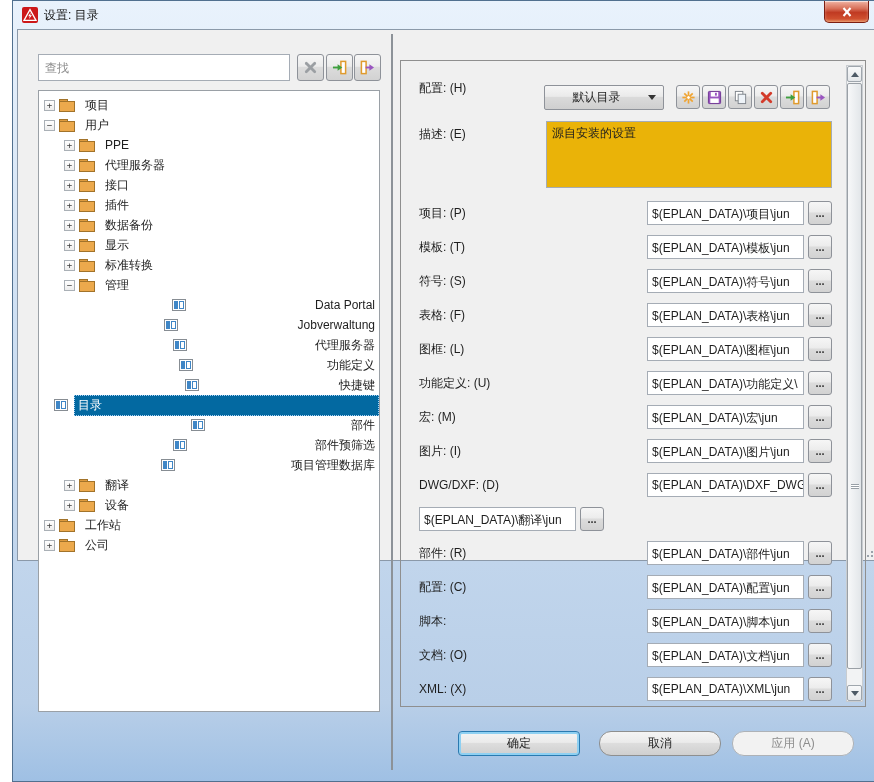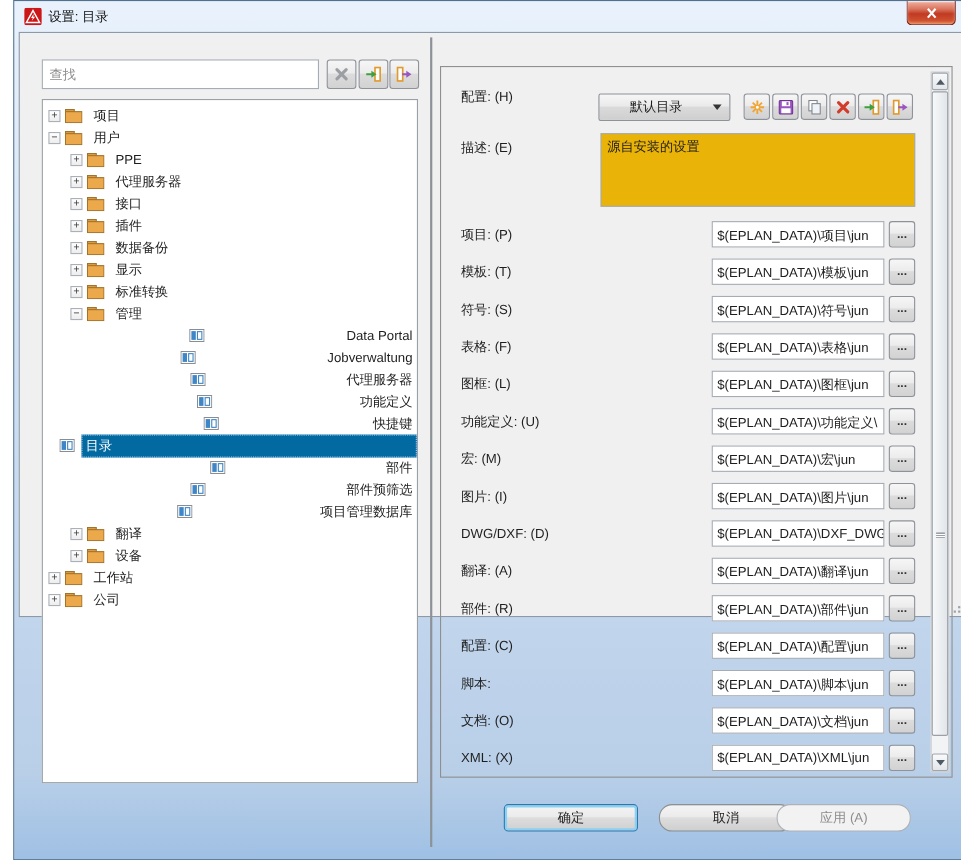--- a/index.html
+++ b/index.html
@@ -71,21 +71,21 @@
   .sb-thumb{position:absolute;left:0;top:17px;width:15px;height:586px;border:1px solid #9aa0a6;border-radius:2px;box-sizing:border-box;
     background:linear-gradient(90deg,#f7f8f9,#e2e6e9);cursor:grab;}
   .sb-grip{position:absolute;left:3px;top:400px;width:8px;height:5px;
     background:repeating-linear-gradient(to bottom,#98a0a7 0 1px,#ffffff 1px 2px);}
   
   .btn{height:25px;box-sizing:border-box;border:1px solid #8e8f8f;border-radius:12px;text-align:center;
     font:12px/22px "Liberation Sans",sans-serif;color:#1e1e1e;cursor:pointer;
     background:linear-gradient(#f4f4f4,#ebebeb 45%,#dddddd 50%,#cfcfcf);}
   .btn-ok{left:440px;top:701px;width:122px;border:1px solid #2a7ab0;box-shadow:inset 0 0 0 2px #8ed0f2;border-radius:4px;}
   .btn-cancel{left:581px;top:701px;width:122px;}
-  .btn-apply{left:688px;top:701px;width:122px;color:#8d8d8d;border:1px solid #aeb2b7;background:#f2f2f2;cursor:default;}
+  .btn-apply{left:714px;top:701px;width:122px;color:#8d8d8d;border:1px solid #aeb2b7;background:#f2f2f2;cursor:default;}
   .resize-grip{right:3px;bottom:3px;width:10px;height:10px;}
   .resize-grip i{position:absolute;width:2px;height:2px;background:#9aa2aa;}
   .resize-grip i:nth-child(1){right:0;bottom:0;} .resize-grip i:nth-child(2){right:4px;bottom:0;}
   .resize-grip i:nth-child(3){right:0;bottom:4px;} .resize-grip i:nth-child(4){right:8px;bottom:0;}
   .resize-grip i:nth-child(5){right:0;bottom:8px;} .resize-grip i:nth-child(6){right:4px;bottom:4px;}
 </style>
 </head>
 <body>
 
 <div class="window">
@@ -550,21 +550,20 @@
     <span class="field-label">图片: (I)</span>
     <span class="field-input">$(EPLAN_DATA)\图片\jun</span>
     <button class="browse-btn">...</button>
   </div>
           <div class="field-row">
     <span class="field-label">DWG/DXF: (D)</span>
     <span class="field-input">$(EPLAN_DATA)\DXF_DWG</span>
     <button class="browse-btn">...</button>
   </div>
           <div class="field-row">
-    <span class="field-label">翻译: (A)</span>
     <span class="field-input">$(EPLAN_DATA)\翻译\jun</span>
     <button class="browse-btn">...</button>
   </div>
           <div class="field-row">
     <span class="field-label">部件: (R)</span>
     <span class="field-input">$(EPLAN_DATA)\部件\jun</span>
     <button class="browse-btn">...</button>
   </div>
           <div class="field-row">
     <span class="field-label">配置: (C)</span>

